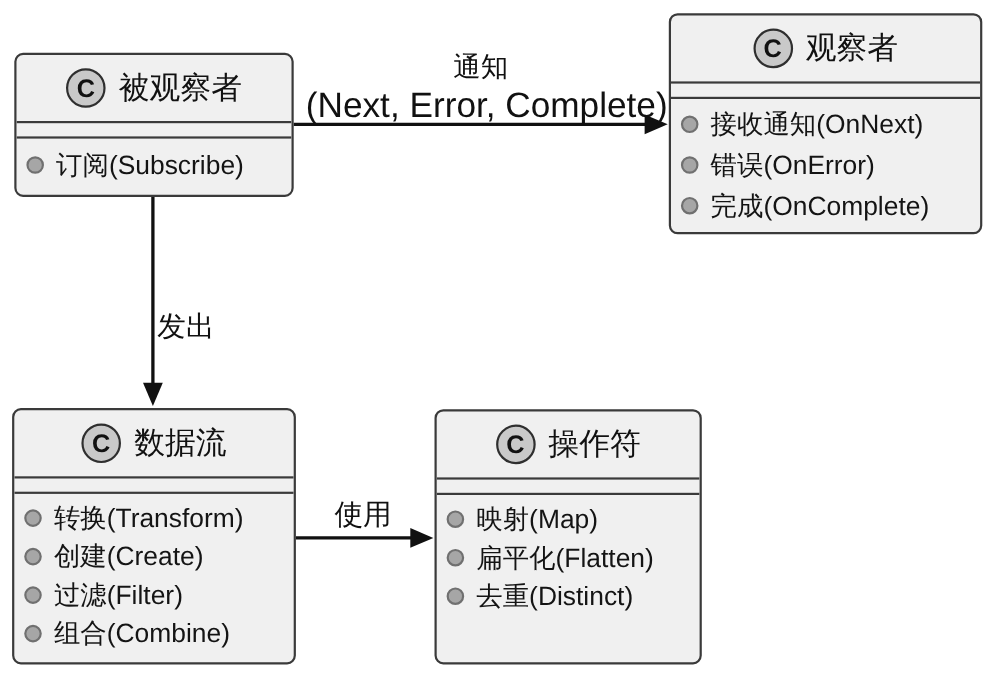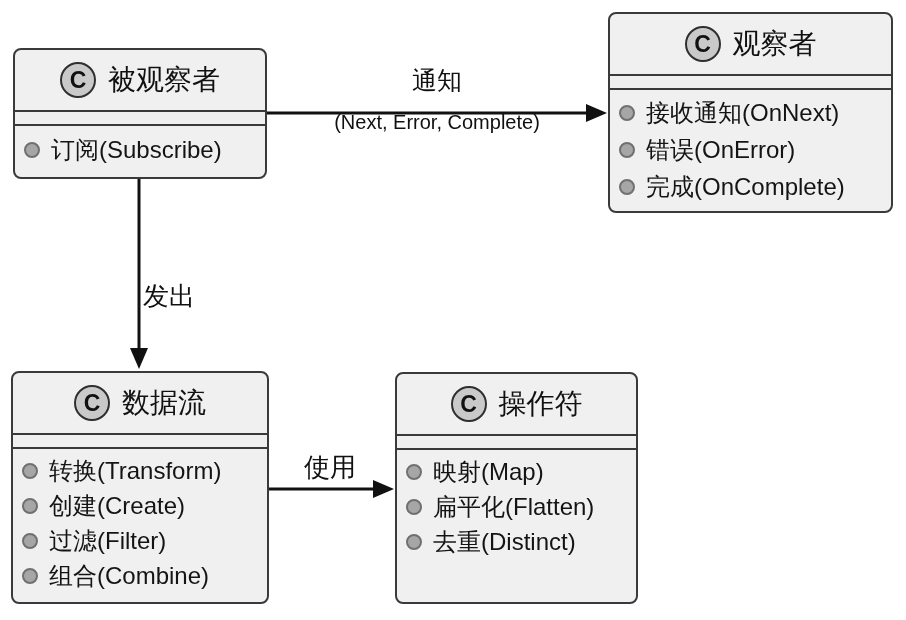--- a/index.html
+++ b/index.html
@@ -96,22 +96,22 @@
     position: absolute;
     color: #111111;
     white-space: nowrap;
   }
   #label-notify {
     left: 278px;
     top: 44px;
     width: 318px;
     text-align: center;
   }
-  #label-notify .line1 { font-size: 25px; margin-top: 20px; }
-  #label-notify .line2 { font-size: 20px; margin-top: 14px; }
+  #label-notify .line1 { font-size: 25px; }
+  #label-notify .line2 { font-size: 32px; margin-top: 0; }
   #label-emit { left: 143px; top: 279px; font-size: 26px; text-align: center; }
   #label-use  { left: 304px; top: 450px; font-size: 26px; }
 
   .watermark {
     position: absolute;
     right: 8px;
     bottom: 6px;
     font-size: 17px;
     color: #d8d8d8;
     white-space: nowrap;

